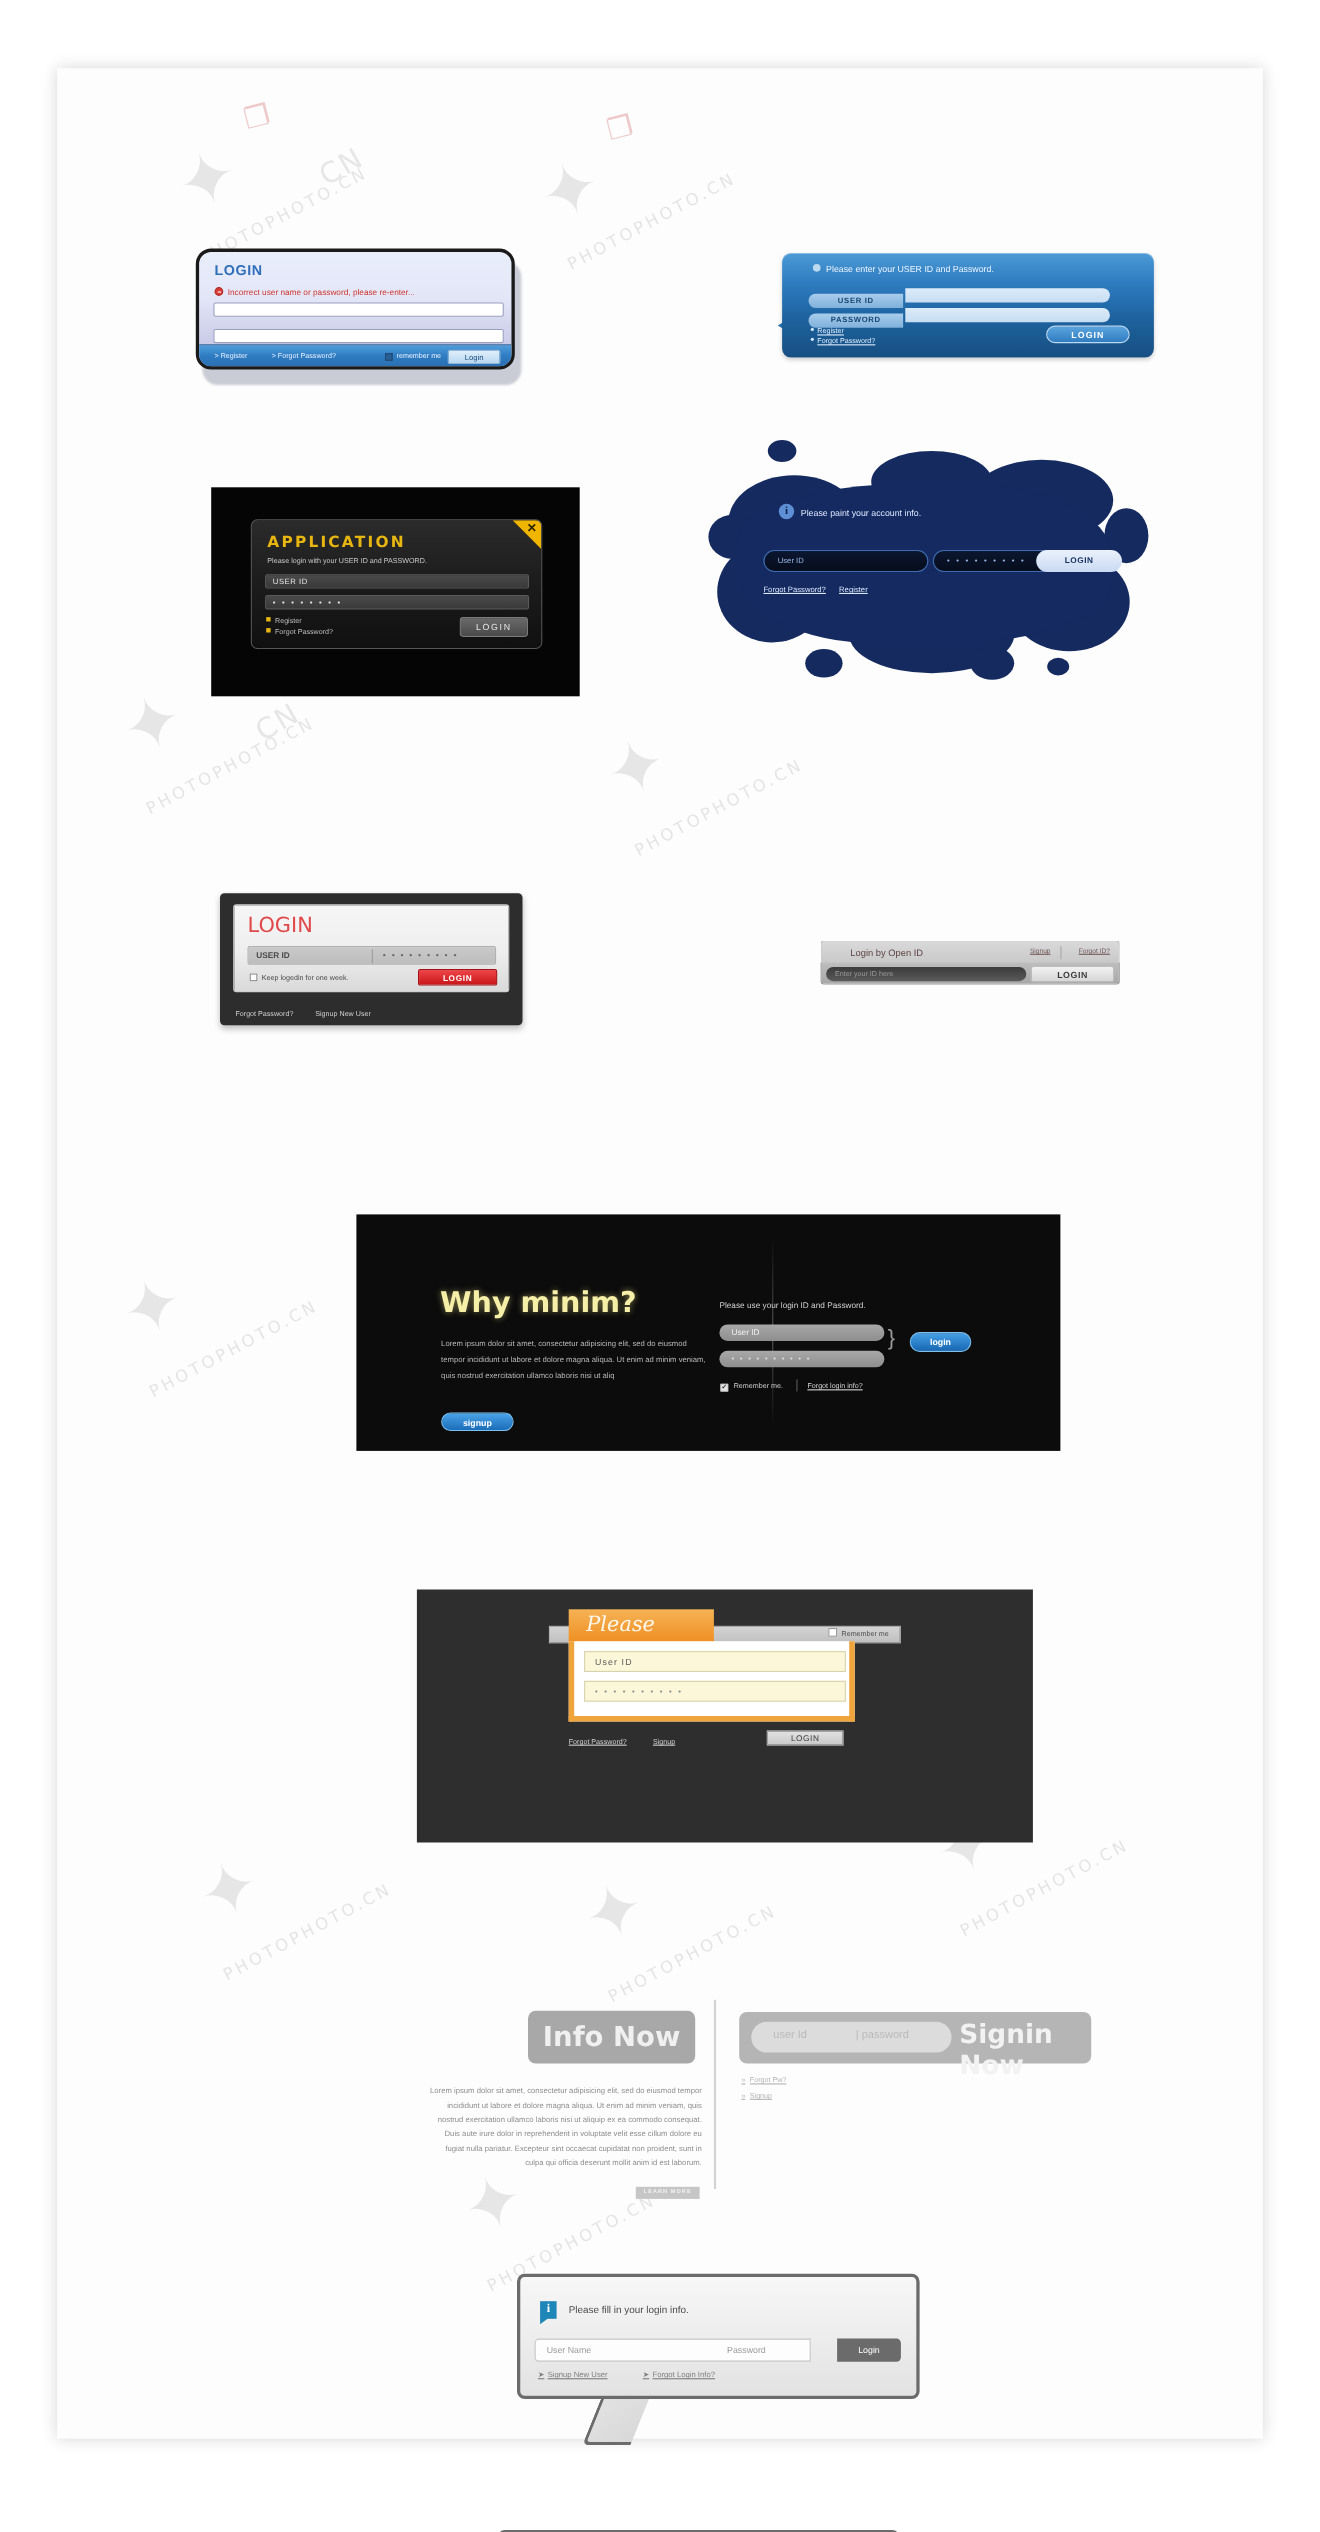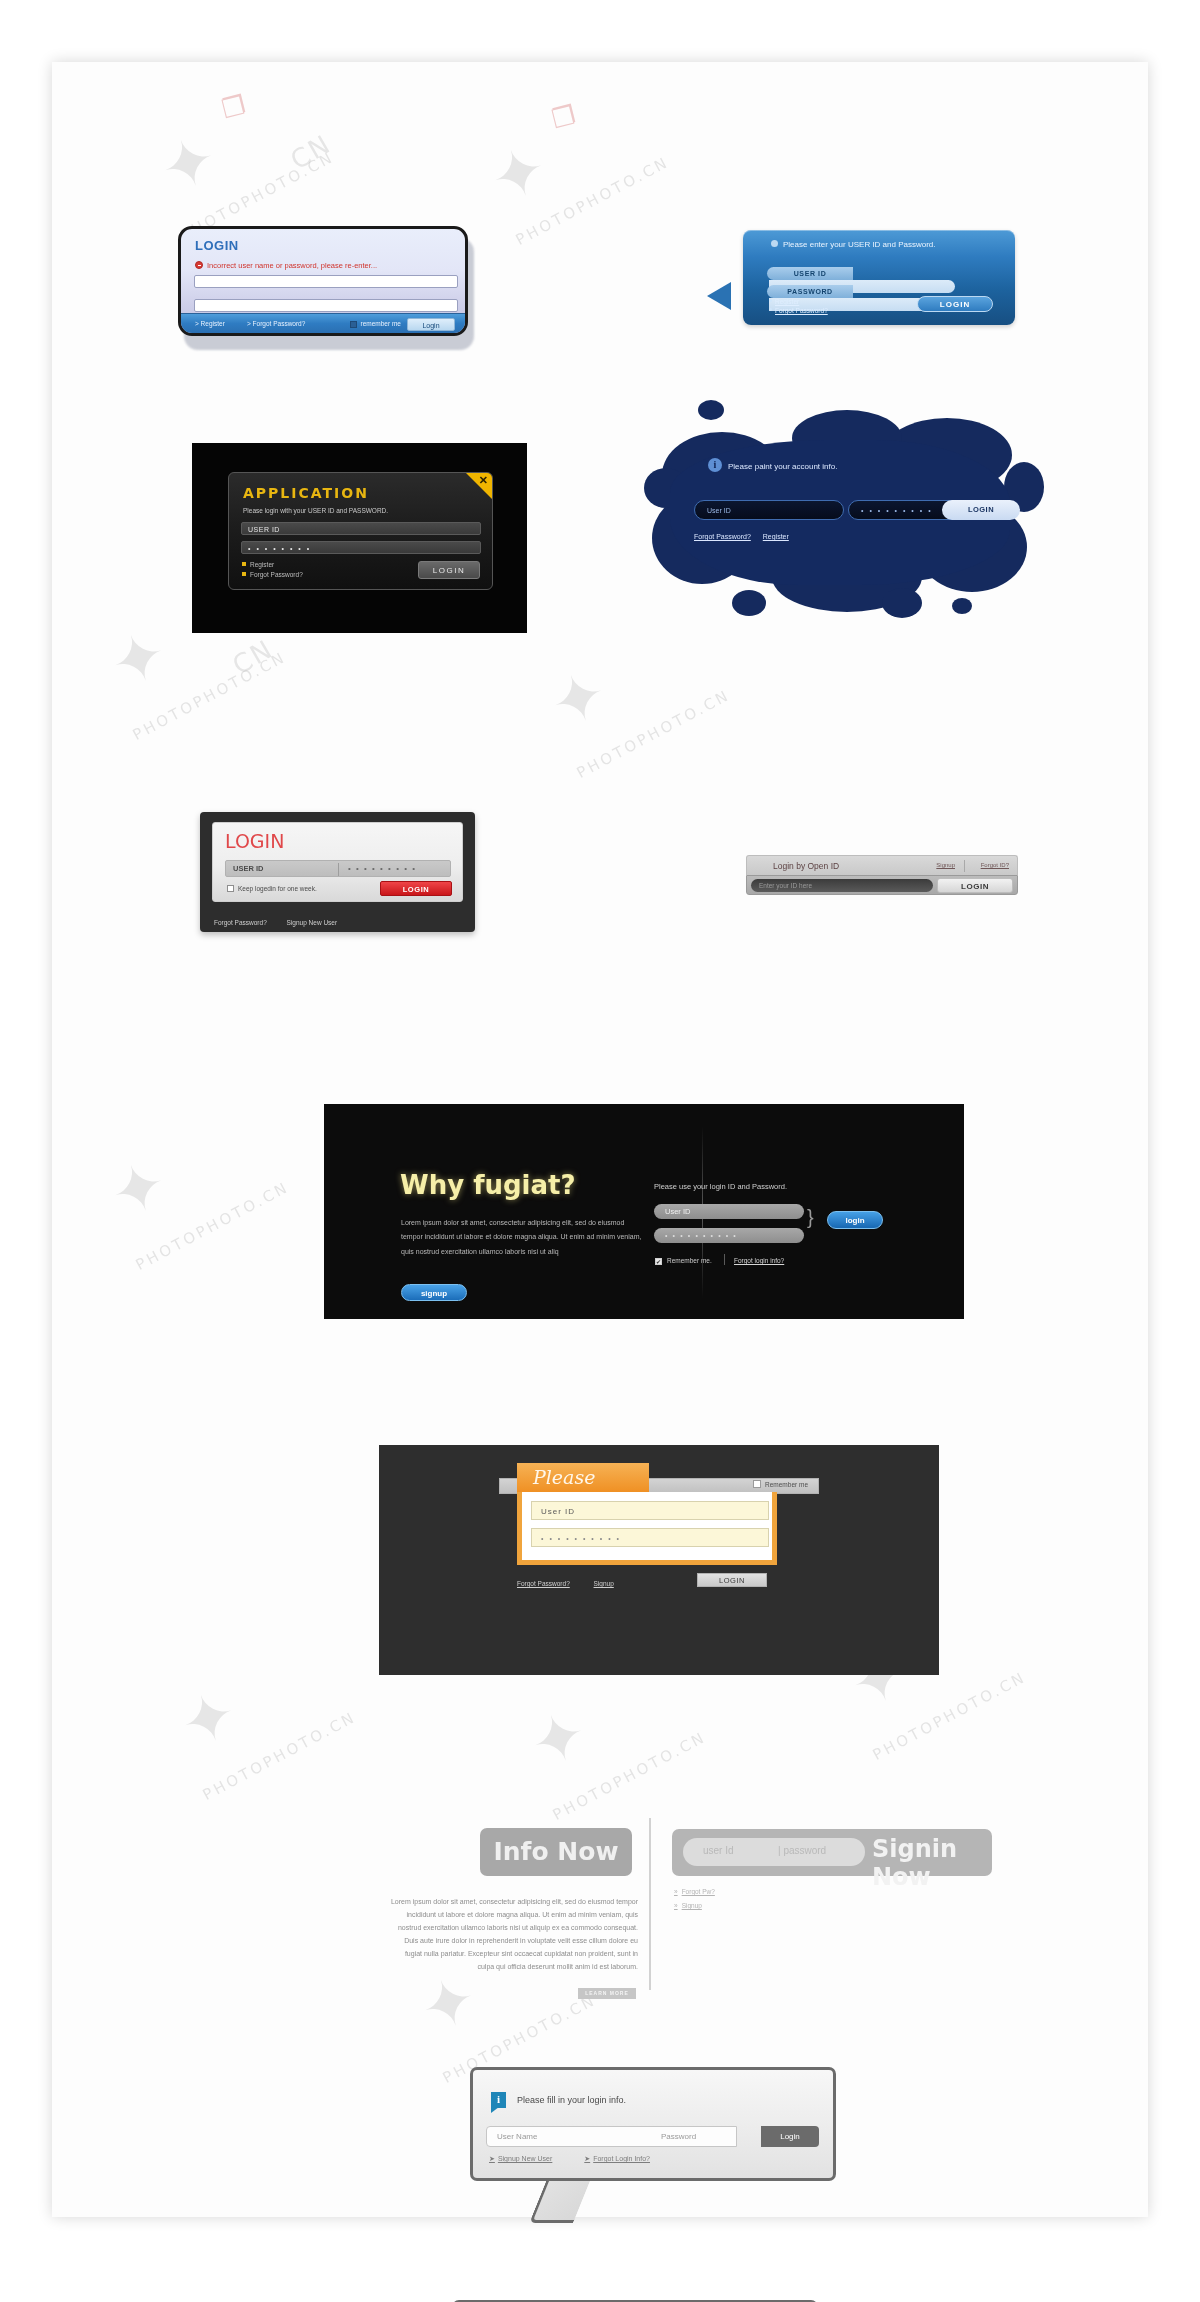--- a/index.html
+++ b/index.html
@@ -92,21 +92,21 @@
   .p1-btn {
     position:absolute; right:10px; top:3.5px; width:48px; height:13px;
     background:linear-gradient(180deg,#dfeefb,#b9d8f0);
     border:1px solid #8fb6d8; border-radius:2px;
     font-size:7px; color:#17497a; text-align:center; line-height:13px;
   }
 
   
   .p2-wrap { position:absolute; left:655px; top:168px; width:360px; height:120px; }
   .p2 {
-    position:absolute; left:36px; top:0; width:272px; height:95px;
+    position:absolute; left:4px; top:0; width:338px; height:95px;
     background:linear-gradient(180deg,#4d9ad6 0%,#2f7cc0 28%,#1d639f 62%,#174f82 100%);
     border-radius:8px;
     box-shadow:inset 0 1px 0 rgba(255,255,255,.35), 0 2px 4px rgba(0,0,0,.18);
   }
   .p2-tail {
     position:absolute; left:0px; top:52px; width:0; height:0;
     border-top:14px solid transparent; border-bottom:14px solid transparent;
     border-right:24px solid #2a72b3;
   }
   .p2-msg { position:absolute; left:28px; top:10px; font-size:8px; color:#eaf4ff; }
@@ -583,21 +583,21 @@
       <div class="p6-sep"></div>
       <div class="p6-hl p6-hl2">Forgot ID?</div>
     </div>
     <div class="p6-body">
       <div class="p6-inp">Enter your ID here</div>
       <div class="p6-btn">LOGIN</div>
     </div>
   </div>
 
   <div class="p7">
-    <div class="p7-h">Why fugiat?</div>
+    <div class="p7-h">Why minim?</div>
     <div class="p7-p">Lorem ipsum dolor sit amet, consectetur adipisicing elit, sed do eiusmod tempor incididunt ut labore et dolore magna aliqua. Ut enim ad minim veniam, quis nostrud exercitation ullamco laboris nisi ut aliq</div>
     <div class="p7-signup">signup</div>
     <div class="p7-vline"></div>
     <div class="p7-msg">Please use your login ID and Password.</div>
     <div class="p7-inp p7-i1">User ID</div>
     <div class="p7-inp p7-i2">• • • • • • • • • •</div>
     <div class="p7-brace">}</div>
     <div class="p7-login">login</div>
     <div class="p7-rm">
       <span class="cb">✔</span><span>Remember me.</span>

